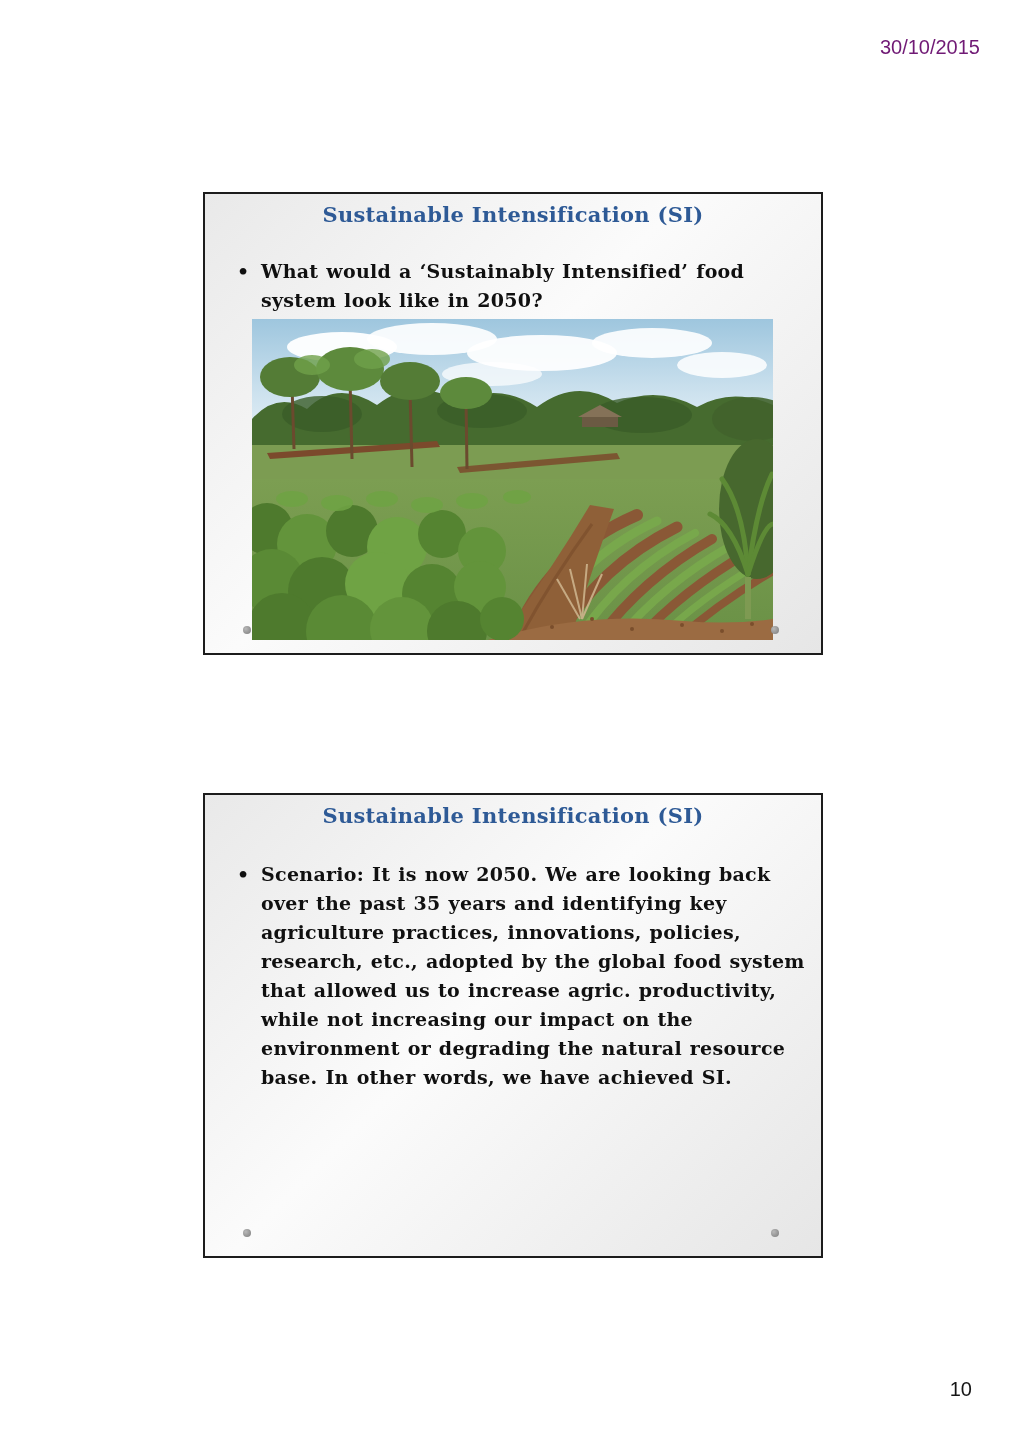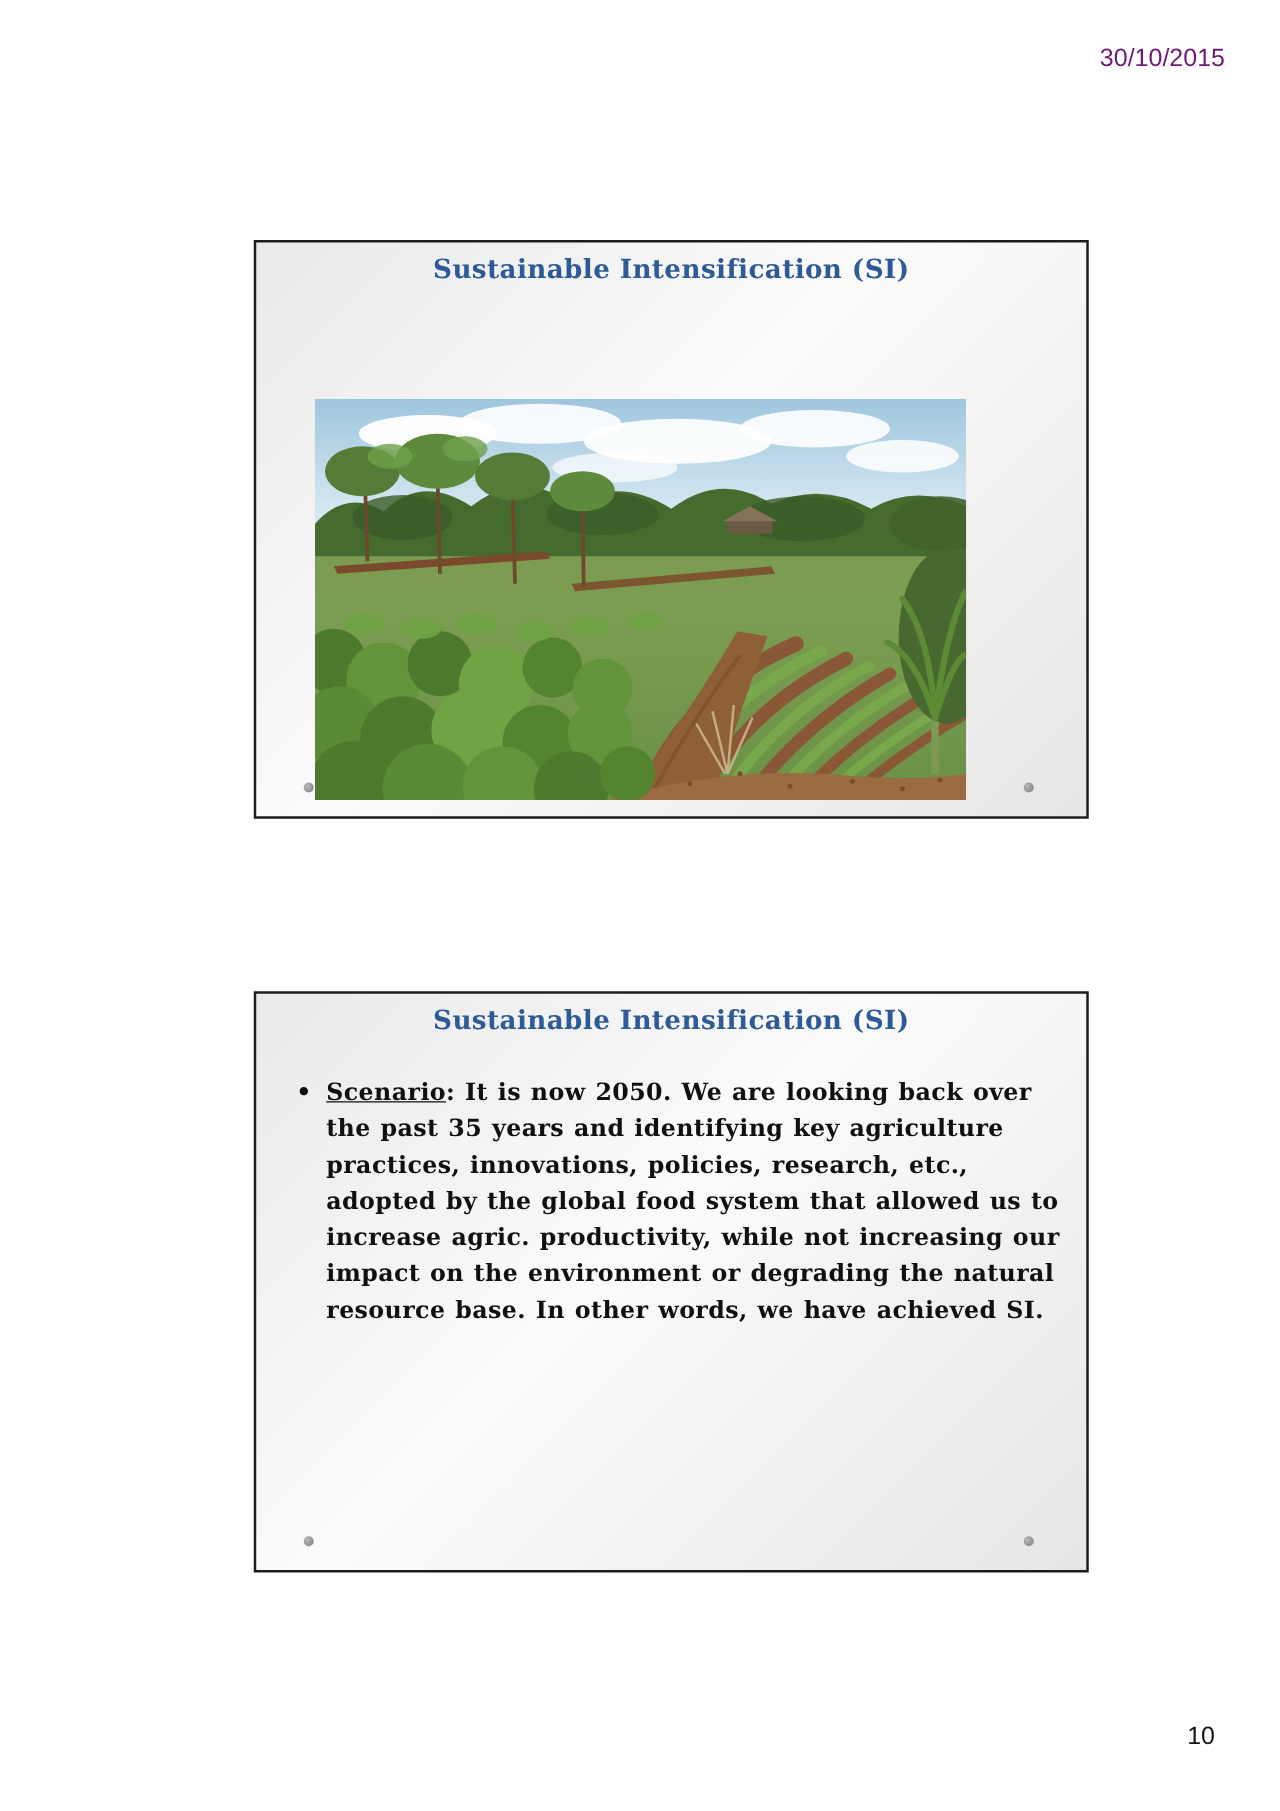--- a/index.html
+++ b/index.html
@@ -15,21 +15,21 @@
     position:absolute; top:36px; right:44px;
     font-size:20px; color:#701a75;
   }
   .page-number {
     position:absolute; top:1378px; right:52px;
     font-size:20px; color:#151515;
   }
 
   .slide {
     position:absolute; left:203px;
-    width:668px; height:463px;
+    width:620px; height:463px;
     box-sizing:border-box;
     border:2px solid #1c1c1c;
     background:linear-gradient(135deg,#e9e9e9 0%, #fbfbfb 45%, #e6e6e6 100%);
     overflow:hidden;
   }
   .slide-1 { top:192px; }
   .slide-2 { top:793px; height:465px; }
 
   .slide-title {
     margin-top:8px;
@@ -52,21 +52,21 @@
   }
   .slide-1 .slide-body { margin-top:30px; }
   .slide-2 .slide-body { margin-top:32px; }
 
   ul.bullets { list-style:none; margin:0; padding:0 14px 0 56px; }
   li.bullet { position:relative; margin-bottom:8px; }
   li.bullet::before {
     content:"\2022";
     position:absolute; left:-24px; top:0;
   }
-  .lead { text-decoration:underline; }
+  .lead { }
 
   .photo {
     position:absolute;
     left:47px; top:125px;
     width:521px; height:321px;
     overflow:hidden;
   }
   .photo svg { display:block; width:100%; height:100%; }
 
   .corner-dot {
@@ -77,20 +77,25 @@
   .corner-dot.left  { left:38px; }
   .corner-dot.right { right:42px; }
 </style>
 </head>
 <body>
 
 <div class="date-stamp">30/10/2015</div>
 
 <div class="slide slide-1">
   <div class="slide-title">Sustainable Intensification (SI)</div>
+  <div class="slide-body">
+    <ul class="bullets">
+      <li class="bullet"><span class="lead"></span><span>What would a ‘Sustainably Intensified’ food system look like in 2050?</span></li>
+    </ul>
+  </div>
 
   <div class="photo">
     <svg viewBox="0 0 521 321" preserveAspectRatio="none" aria-hidden="true">
       <defs>
         <linearGradient id="sky" x1="0" y1="0" x2="0" y2="1">
           <stop offset="0" stop-color="#9ec6de"></stop>
           <stop offset="0.6" stop-color="#cfe3ef"></stop>
           <stop offset="1" stop-color="#e9f2f7"></stop>
         </linearGradient>
         <linearGradient id="field" x1="0" y1="0" x2="0" y2="1">

